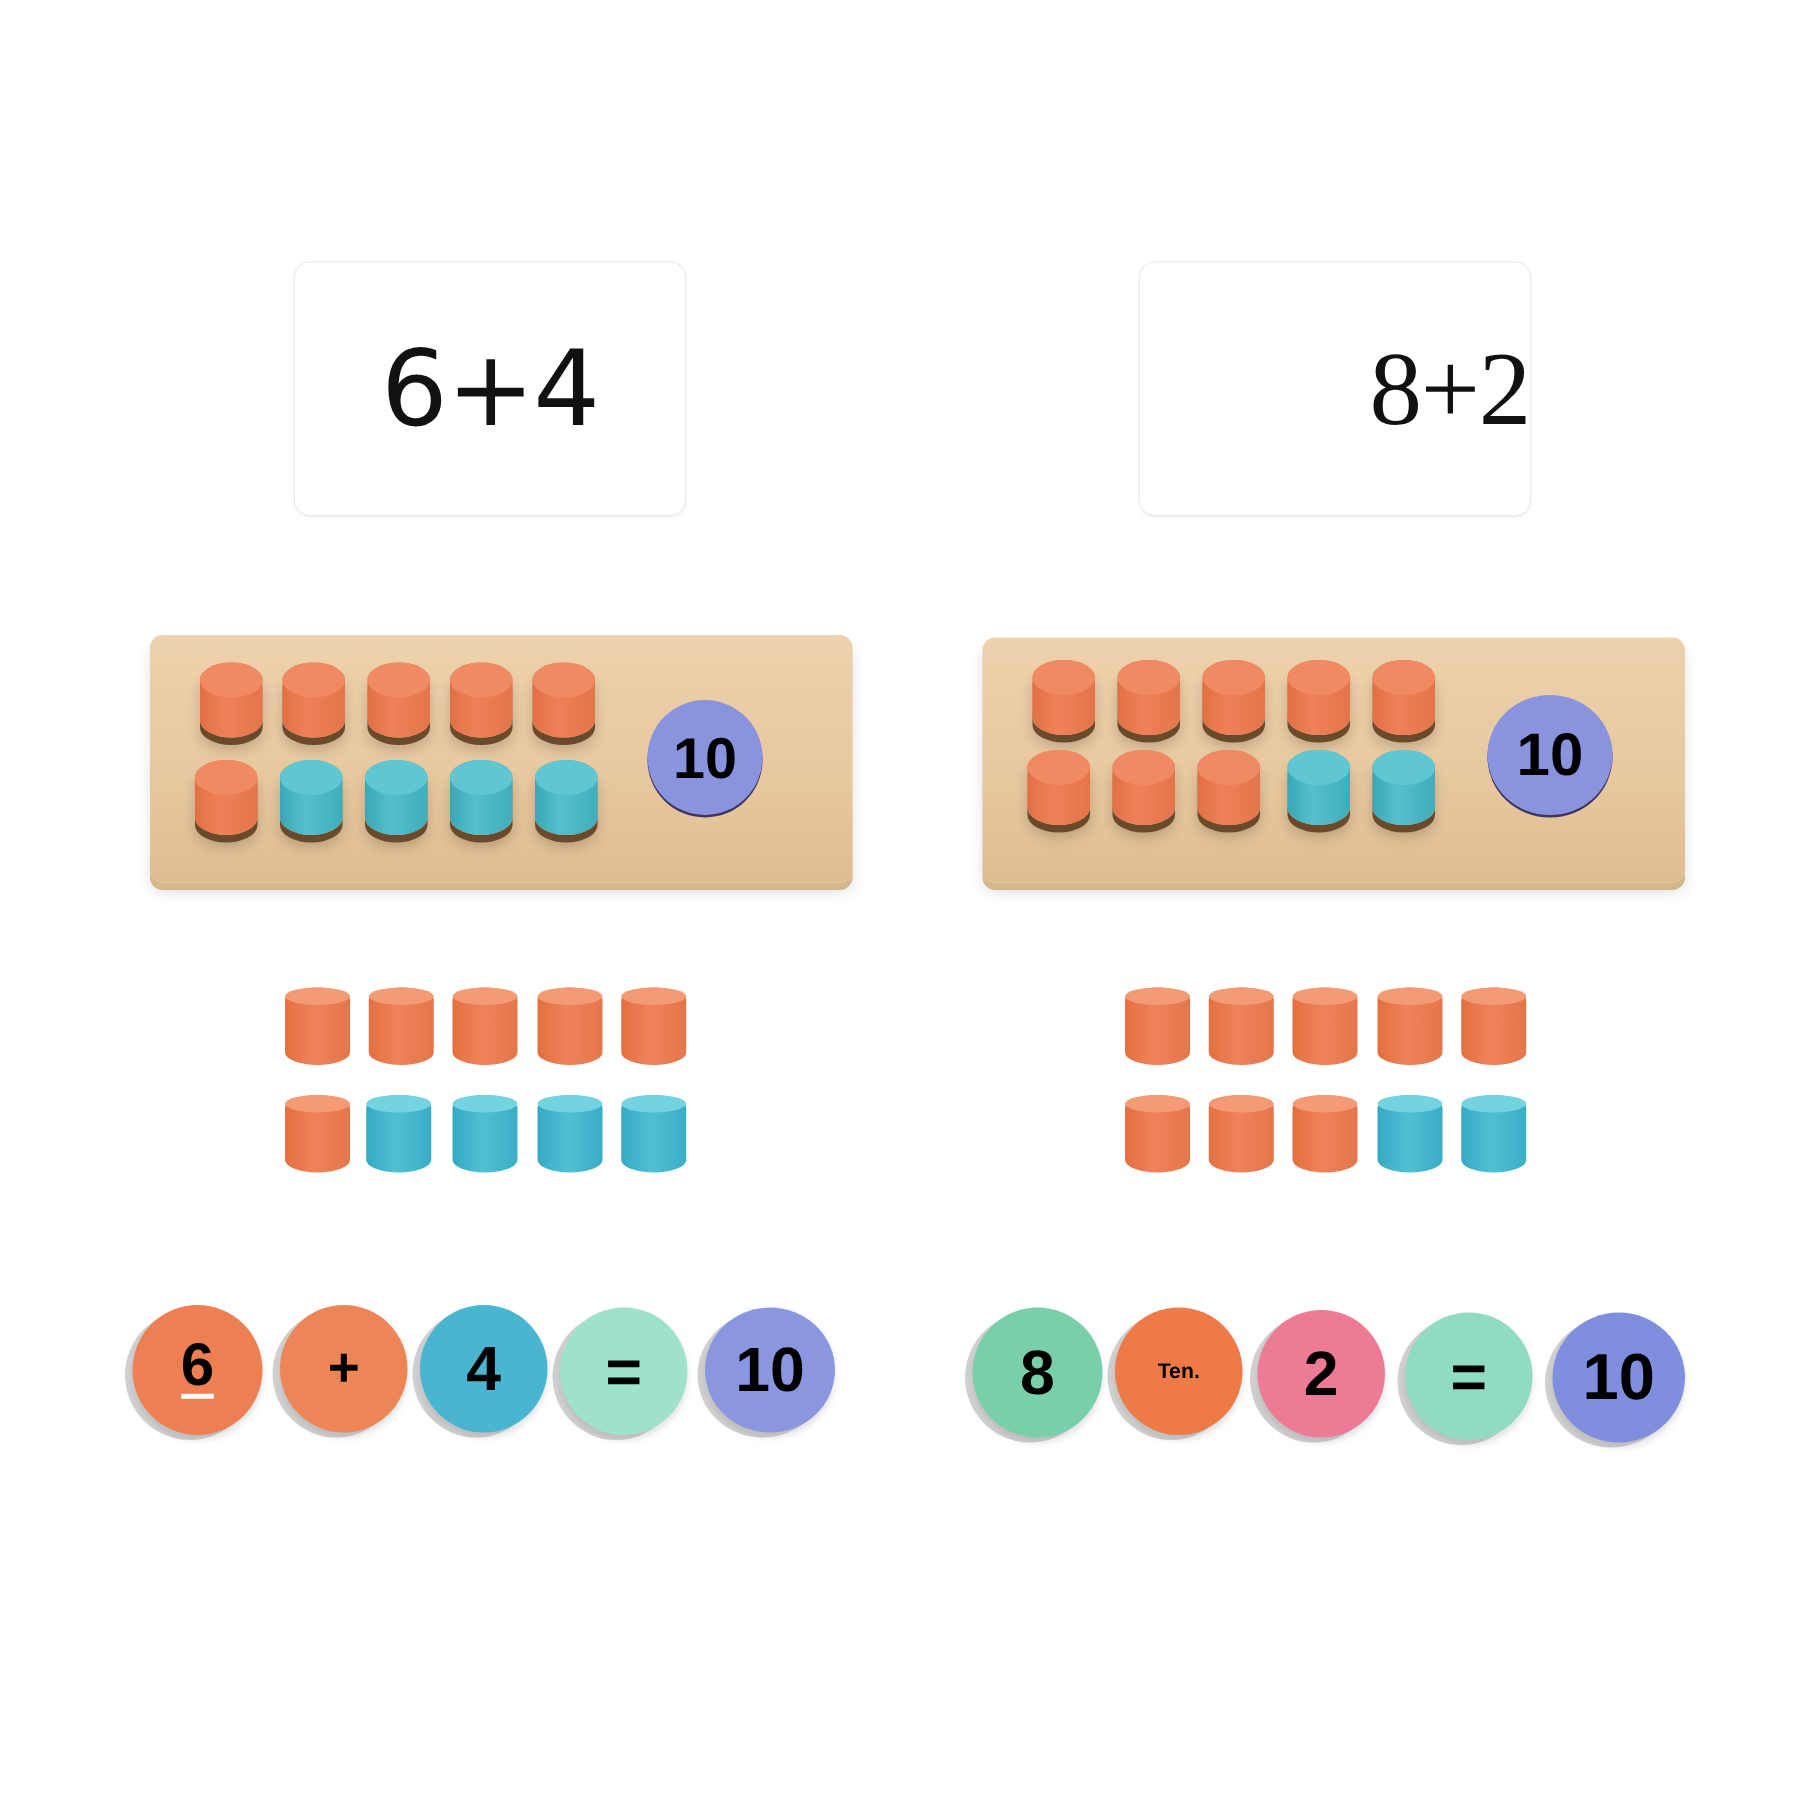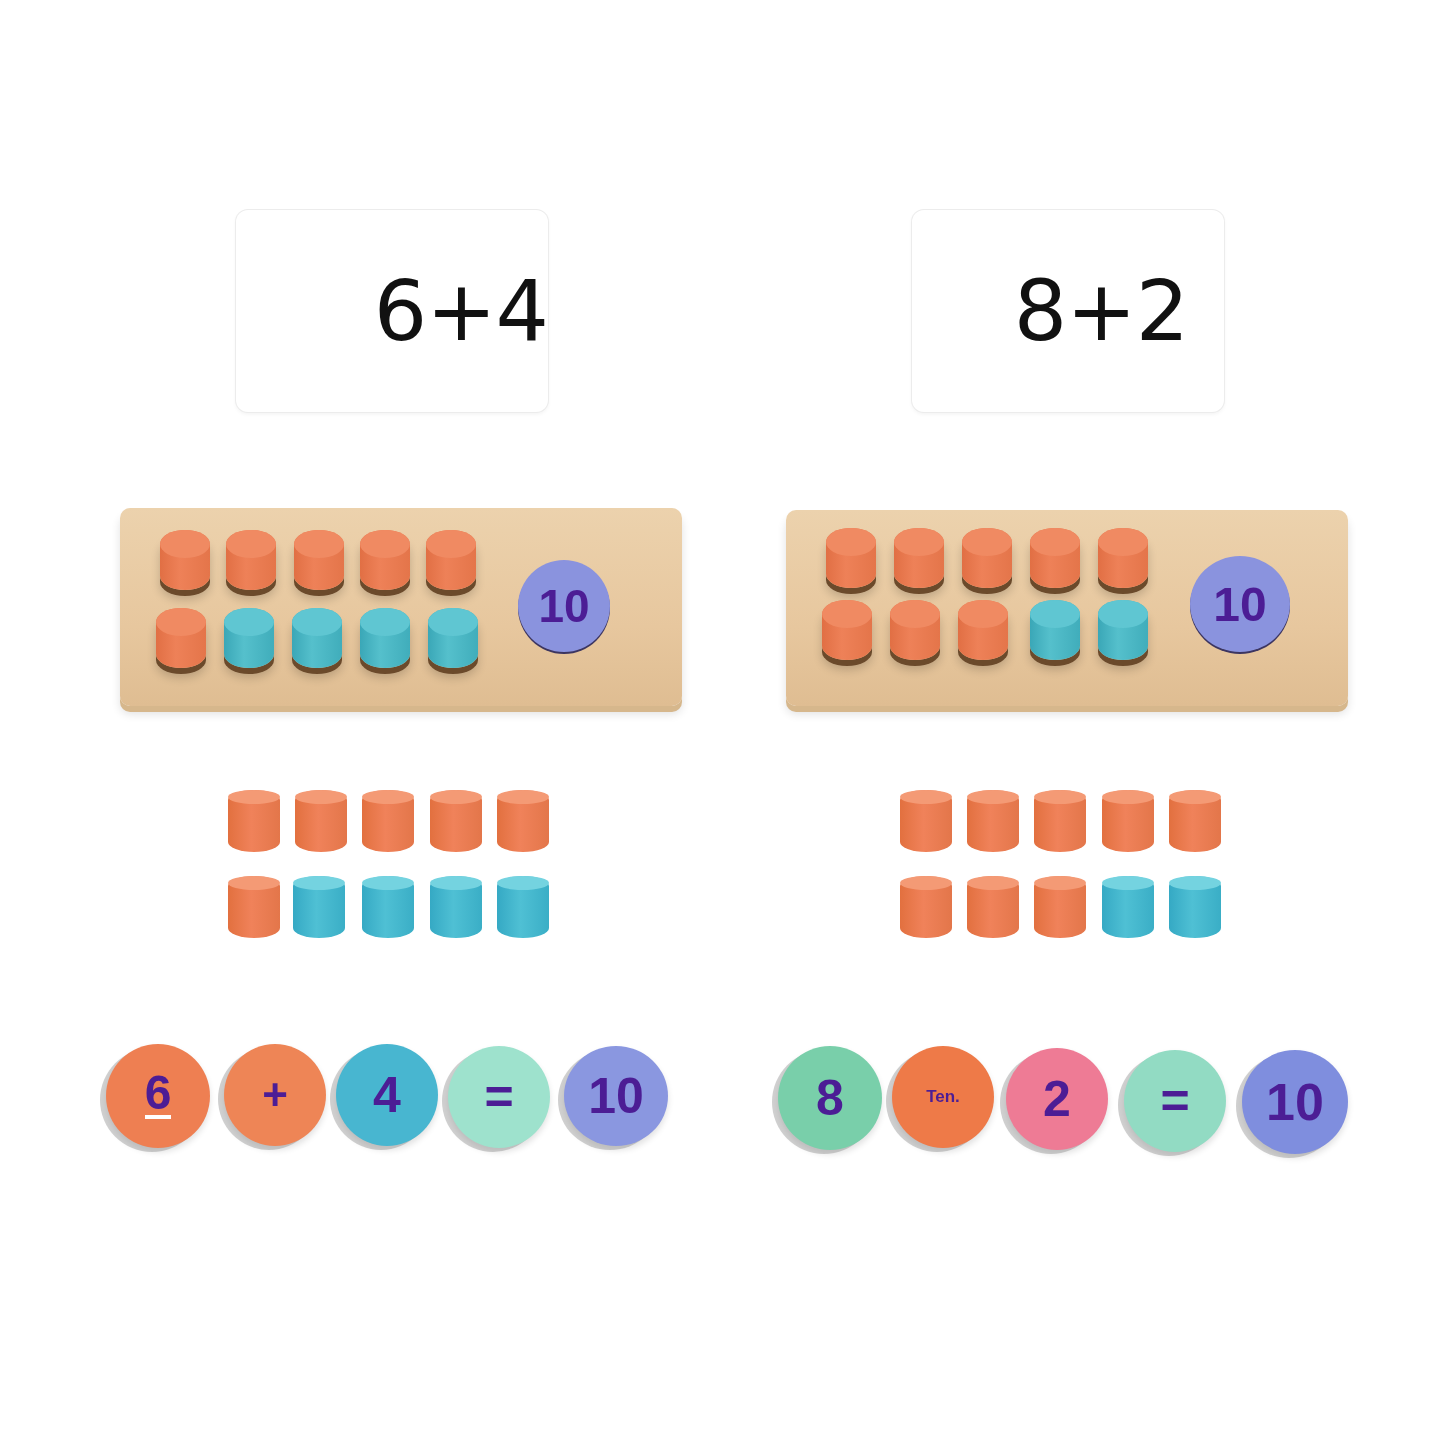--- a/index.html
+++ b/index.html
@@ -3,21 +3,21 @@
 <meta charset="utf-8">
 <style>
   html, body { margin: 0; padding: 0; }
   body {
     width: 1445px; height: 1445px; background: #ffffff; position: relative; overflow: hidden;
     font-family: "Liberation Sans", "DejaVu Sans", sans-serif;
   }
   .card {
     position: absolute; background: #ffffff; border-radius: 12px;
     box-shadow: 0 0 0 1px #ececec, 0 2px 4px rgba(0,0,0,0.06);
-    display: flex; align-items: center; justify-content: flex-end;
+    display: flex; align-items: center; justify-content: center;
     font-family: "DejaVu Sans", sans-serif; font-size: 84px; color: #111; letter-spacing: -1px;
   }
   .board {
     position: absolute; border-radius: 10px;
     background: linear-gradient(180deg, #ecd2ad 0%, #e7c79e 60%, #dfbd92 100%);
     box-shadow: 0 6px 0 #d6b78c, 0 8px 10px rgba(0,0,0,0.12);
   }
   .peg {
     position: absolute; width: 50px; height: 60px; border-radius: 25px / 14px;
     box-shadow: 0 6px 0 #6b4a2b, 0 10px 10px rgba(0,0,0,0.18);
@@ -25,21 +25,21 @@
   .peg.orange { background: linear-gradient(90deg, #e16f44, #ee8158 40%, #e4754a); }
   .peg.blue { background: linear-gradient(90deg, #3aa7b7, #55c0cc 40%, #40adbb); }
   .peg::before {
     content: ""; position: absolute; left: 0; top: 0; width: 50px; height: 28px; border-radius: 50%;
   }
   .peg.orange::before { background: #f08a62; }
   .peg.blue::before { background: #5fc6d2; }
   .disc {
     position: absolute; border-radius: 50%;
     display: flex; align-items: center; justify-content: center;
-    color: #4c1d95; font-weight: bold; font-family: "Liberation Sans", sans-serif;
+    color: #000000; font-weight: bold; font-family: "Liberation Sans", sans-serif;
     box-shadow: -6px 4px 0 rgba(120,120,120,0.35), 0 4px 6px rgba(0,0,0,0.12);
   }
   .cyl {
     position: absolute; width: 52px; height: 62px; border-radius: 26px / 10px;
   }
   .cyl.orange { background: linear-gradient(90deg, #e2703f, #f0825a 45%, #e3764a); }
   .cyl.blue { background: linear-gradient(90deg, #35a9c4, #4fc0d4 45%, #3aaec6); }
   .cyl::before {
     content: ""; position: absolute; left: 0; top: 0; width: 52px; height: 14px; border-radius: 50%;
   }
@@ -94,21 +94,21 @@
     <span>4</span>
   </div>
   <div class="disc" style="left:448px; top:1046px; width:102px; height:102px; background:#9EE2CD; font-size:50px;">
     <span>=</span>
   </div>
   <div class="disc" style="left:564px; top:1046px; width:104px; height:100px; background:#8A97E0; font-size:50px;">
     <span>10</span>
   </div>
 </div>
 
-<div class="card" style="left:912px; top:210px; width:312px; height:202px; justify-content:center; padding-left:66px; box-sizing:border-box;">
+<div class="card" style="left:912px; top:210px; width:312px; height:202px; justify-content:flex-end; padding-left:66px; box-sizing:border-box;font-family:Liberation Serif, serif;">
   <span>8+2</span>
 </div>
 
 <div class="board" style="left:786px; top:510px; width:562px; height:196px;">
   <div class="peg orange" style="left:40px; top:18px;"></div>
   <div class="peg orange" style="left:108px; top:18px;"></div>
   <div class="peg orange" style="left:176px; top:18px;"></div>
   <div class="peg orange" style="left:244px; top:18px;"></div>
   <div class="peg orange" style="left:312px; top:18px;"></div>
   <div class="peg orange" style="left:36px; top:90px;"></div>

